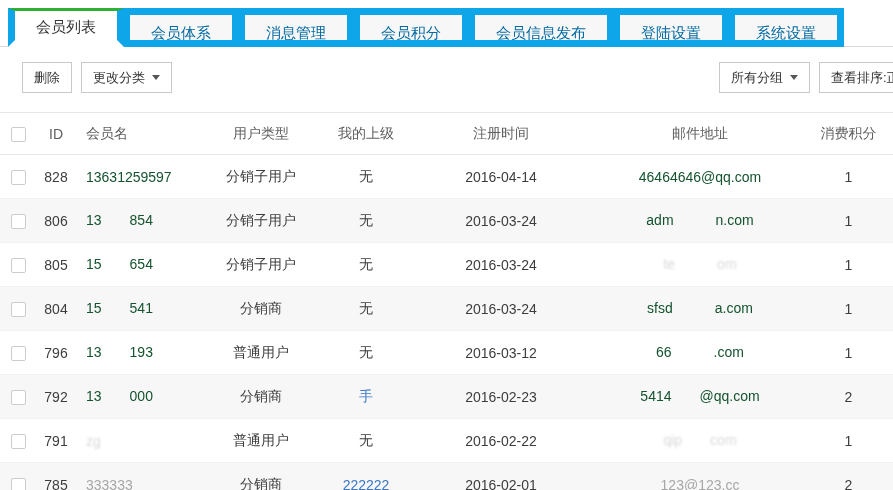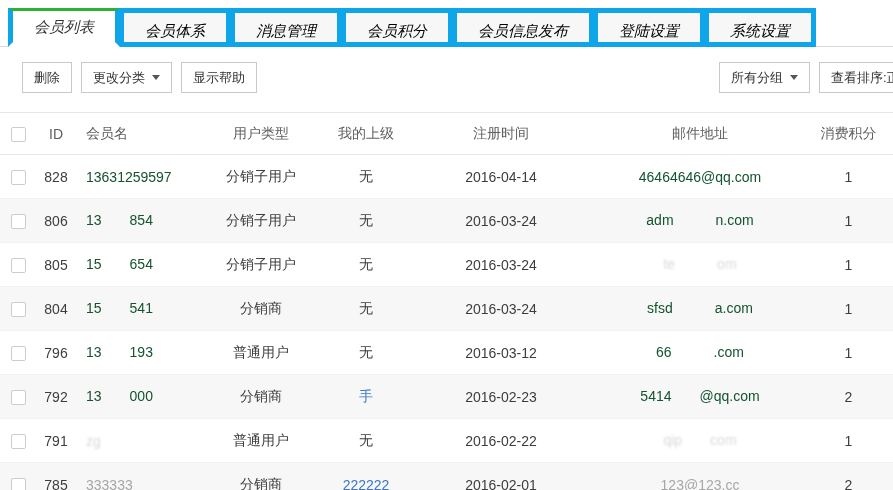--- a/index.html
+++ b/index.html
@@ -7,26 +7,25 @@
     width:893px;height:490px;overflow:hidden;background:#fff;
     font-family:"Liberation Sans","DejaVu Sans",sans-serif;color:#333;
     position:relative;
   }
   
   .tabbar{
     display:flex;align-items:flex-end;
     height:38px;padding:8px 0 0 8px;
     border-bottom:1px solid #d9d9d9;
     background:#fff;
-    font-style:italic;
   }
   .tab{
     box-sizing:border-box;height:39px;margin-bottom:-1px;margin-right:-1px;
-    line-height:36px;padding:0 21px;font-size:15px;color:#000000;
-    background:#f7f7f7;border:5px solid #0ea5e9;cursor:pointer;white-space:nowrap;
+    line-height:36px;padding:0 21px;font-size:15px;color:#0369a1;
+    background:#f7f7f7;border:7px solid #0ea5e9;cursor:pointer;white-space:nowrap;
     position:relative;
   }
   .tab.active{
     background:#fff;border-top:3px solid #2db135;border-bottom-color:#fff;
     line-height:32px;color:#333;z-index:2;
   }
   
   .toolbar{position:relative;margin:15px 8px 0 22px;height:31px;}
   .toolbar-left{display:flex;gap:9px;}
   .toolbar-right{position:absolute;left:697px;top:0;display:flex;gap:9px;}
@@ -70,21 +69,20 @@
     <div class="tab">会员积分</div>
     <div class="tab">会员信息发布</div>
     <div class="tab">登陆设置</div>
     <div class="tab">系统设置</div>
   </div>
 
 <div class="toolbar">
   <div class="toolbar-left">
       <button class="btn"><span>删除</span></button>
       <button class="btn"><span>更改分类</span><span class="caret"></span></button>
-      <button class="btn"><span>显示帮助</span></button>
     </div>
   <div class="toolbar-right">
       <button class="btn"><span>所有分组</span><span class="caret"></span></button>
       <button class="btn"><span>查看排序:正常排序</span></button>
     </div>
 </div>
 
 <table>
   <colgroup>
     <col style="width:36px">

